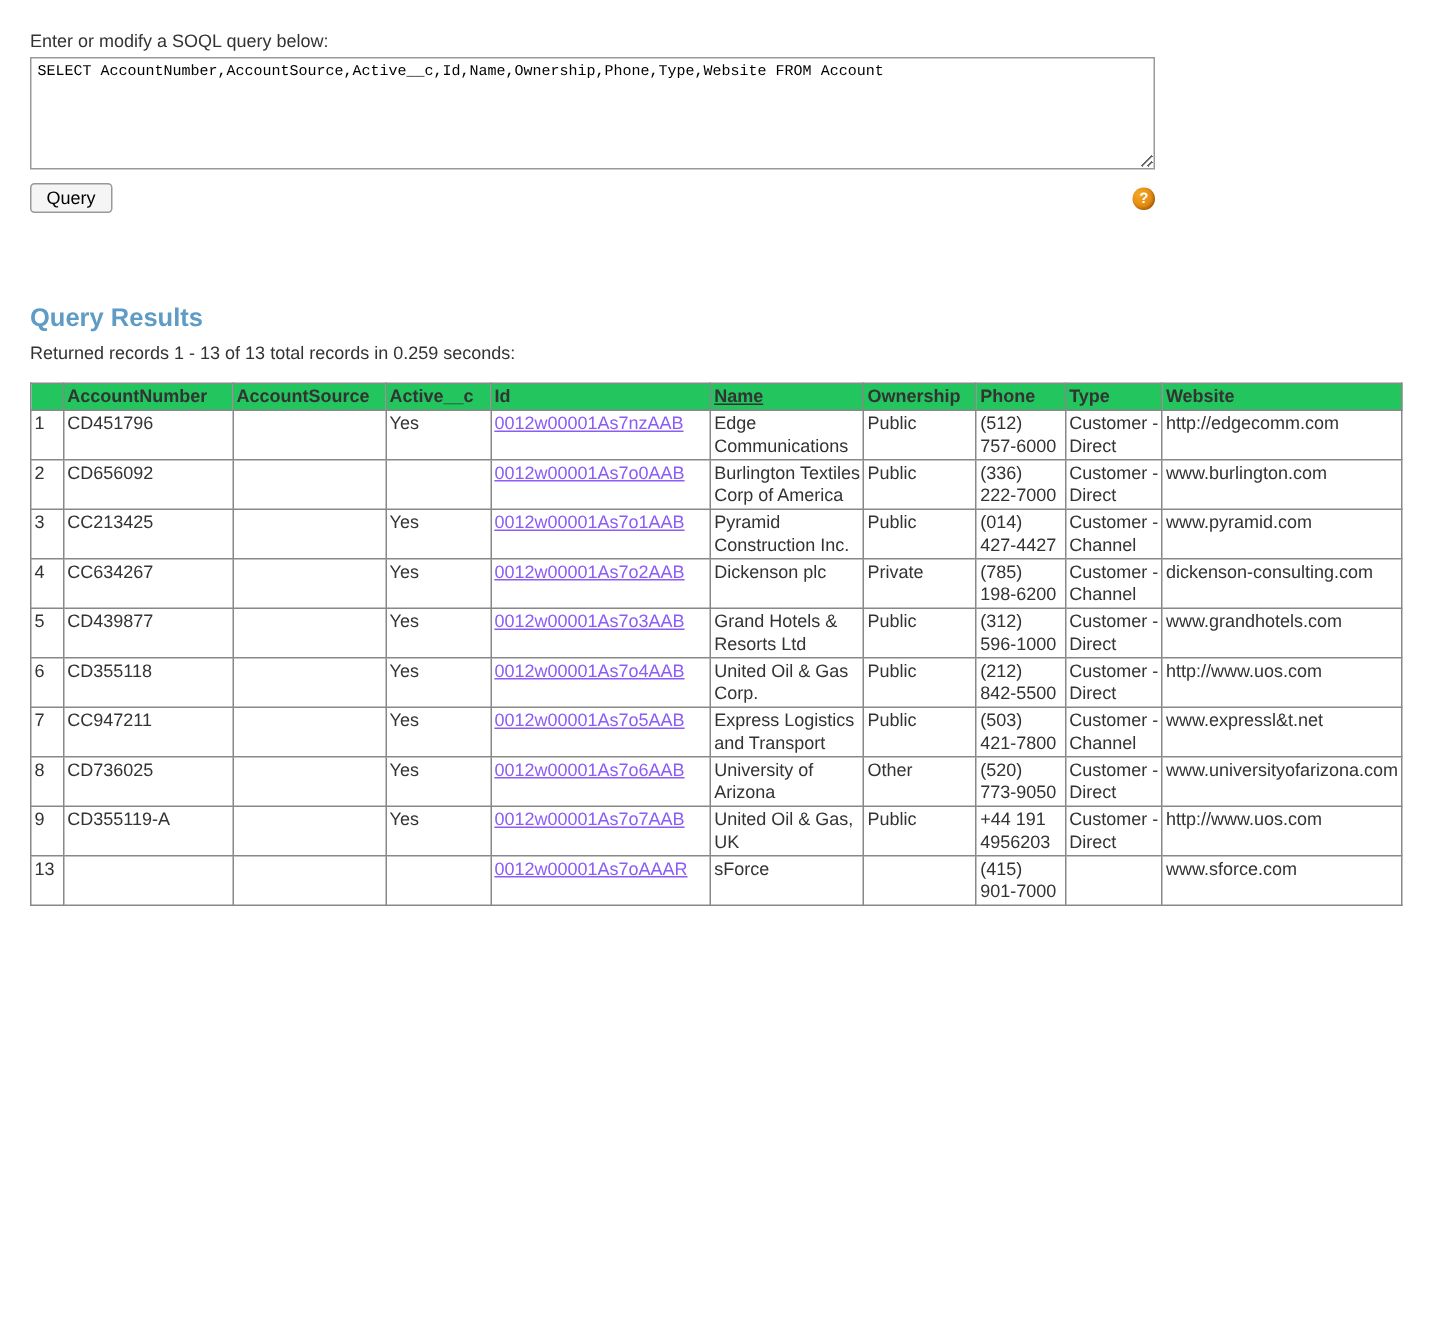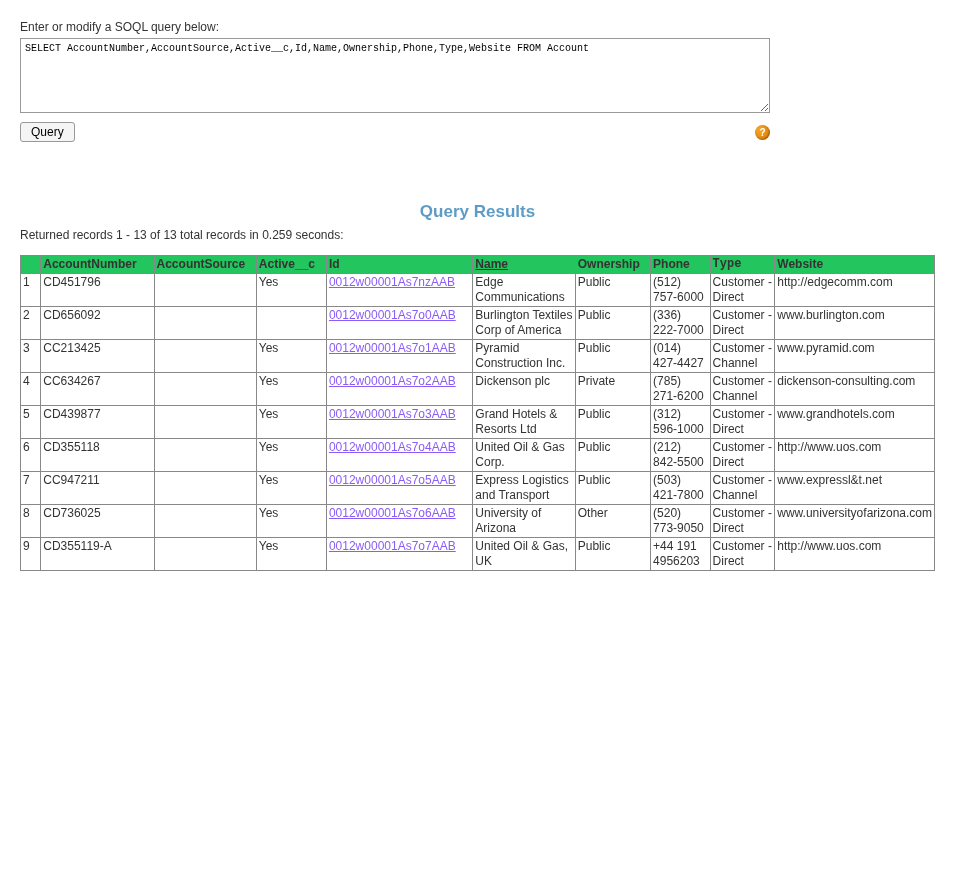--- a/index.html
+++ b/index.html
@@ -54,21 +54,20 @@
     box-shadow: inset -1px -1px 2px rgba(0,0,0,0.3);
     cursor: help;
   }
   h2.results-title {
     color: #5f9cc5;
     font-weight: bold;
     font-size: 17px;
     margin-top: 60px;
     margin-bottom: 6px;
     font-family: Verdana, Arial, sans-serif;
-    text-align: center;
   }
   .summary {
     margin-bottom: 13px;
   }
   table {
     border-collapse: collapse;
   }
   th, td {
     border: 1px solid #888;
     padding: 1px 2px;
@@ -110,21 +109,21 @@
   <thead>
     <tr id="header-row">
         <th style="width: 18px;"></th>
         <th style="width: 113px;">AccountNumber</th>
         <th style="width: 100px;">AccountSource</th>
         <th style="width: 68px;">Active__c</th>
         <th style="width: 146px;">Id</th>
         <th style="width: 100px; text-decoration: underline;">Name</th>
         <th style="width: 73px;">Ownership</th>
         <th style="width: 57px;">Phone</th>
-        <th style="width: 62px; font-family: Liberation Mono, monospace;">Type</th>
+        <th style="width: 62px;">Type</th>
         <th>Website</th>
       </tr>
   </thead>
   <tbody id="body-rows">
       <tr>
         <td class="rownum">1</td>
         <td>CD451796</td>
         <td></td>
         <td>Yes</td>
         <td><a href="#">0012w00001As7nzAAB</a></td>
@@ -159,21 +158,21 @@
         <td>www.pyramid.com</td>
       </tr>
       <tr>
         <td class="rownum">4</td>
         <td>CC634267</td>
         <td></td>
         <td>Yes</td>
         <td><a href="#">0012w00001As7o2AAB</a></td>
         <td>Dickenson plc</td>
         <td>Private</td>
-        <td>(785) 271-6200</td>
+        <td>(785) 198-6200</td>
         <td>Customer - Channel</td>
         <td>dickenson-consulting.com</td>
       </tr>
       <tr>
         <td class="rownum">5</td>
         <td>CD439877</td>
         <td></td>
         <td>Yes</td>
         <td><a href="#">0012w00001As7o3AAB</a></td>
         <td>Grand Hotels &amp; Resorts Ltd</td>
@@ -223,17 +222,29 @@
         <td>CD355119-A</td>
         <td></td>
         <td>Yes</td>
         <td><a href="#">0012w00001As7o7AAB</a></td>
         <td>United Oil &amp; Gas, UK</td>
         <td>Public</td>
         <td>+44 191 4956203</td>
         <td>Customer - Direct</td>
         <td>http://www.uos.com</td>
       </tr>
+      <tr>
+        <td class="rownum">13</td>
+        <td></td>
+        <td></td>
+        <td></td>
+        <td><a href="#">0012w00001As7oAAAR</a></td>
+        <td>sForce</td>
+        <td></td>
+        <td>(415) 901-7000</td>
+        <td></td>
+        <td>www.sforce.com</td>
+      </tr>
     </tbody>
 </table>
 
 
 
 
 </body></html>

